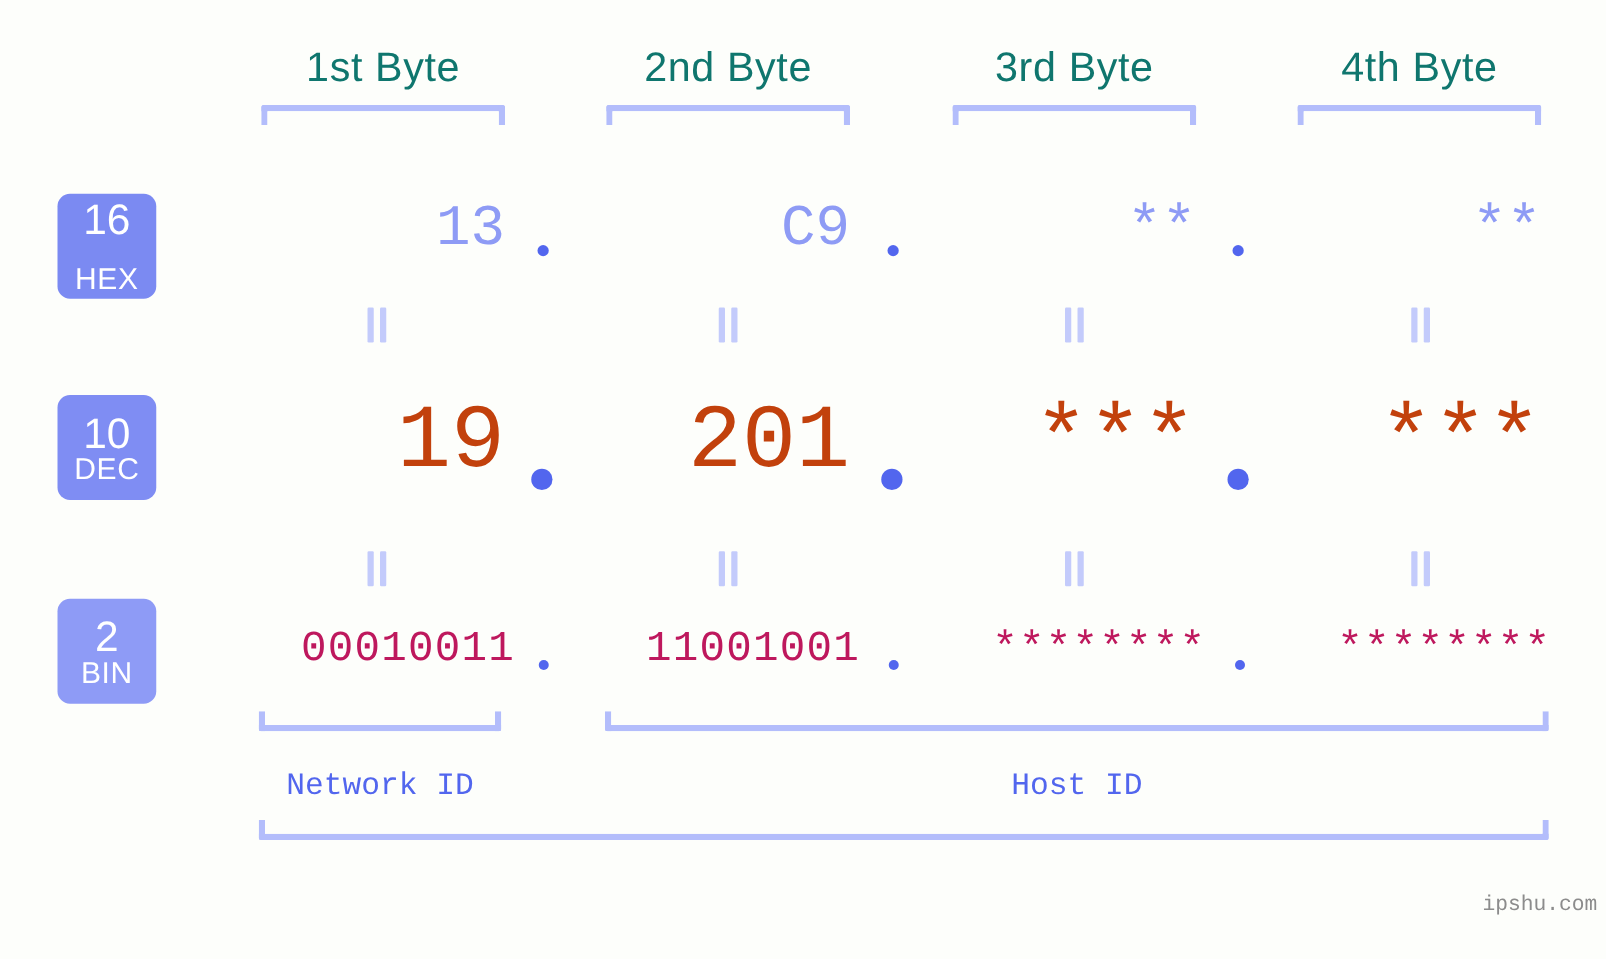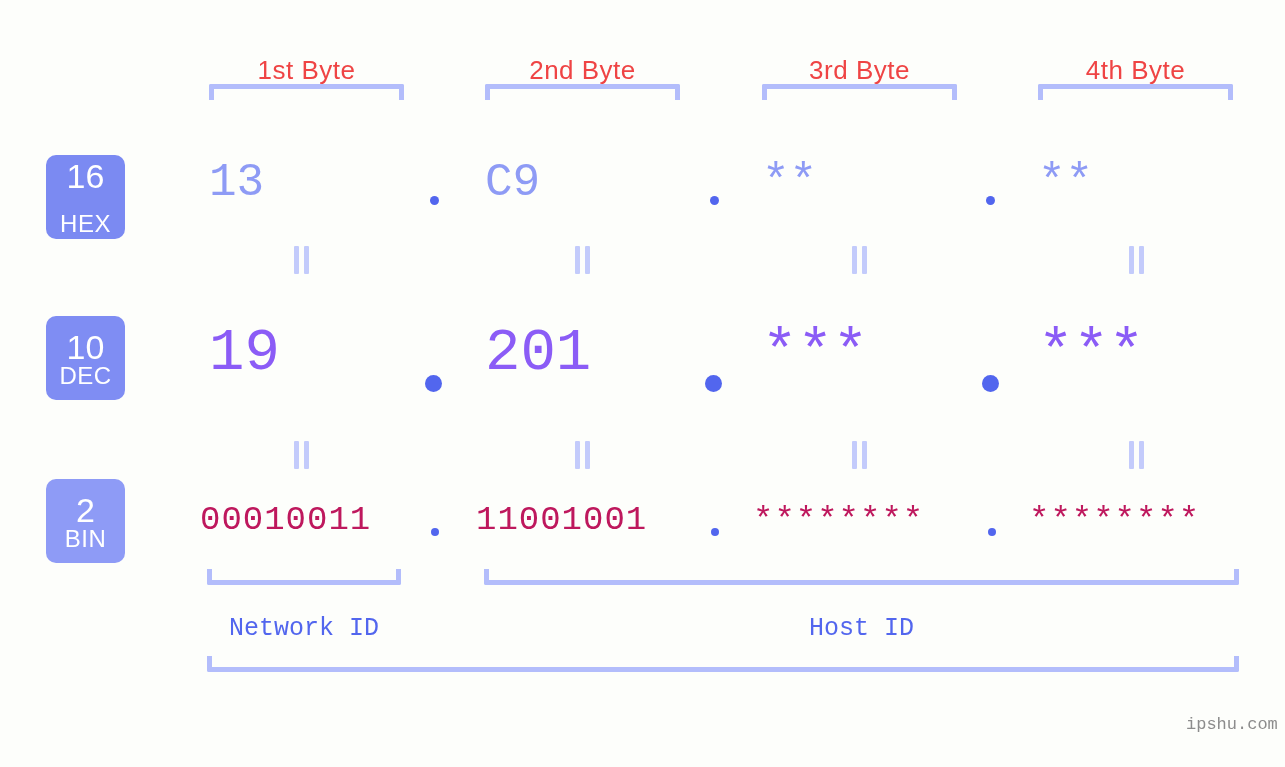--- a/index.html
+++ b/index.html
@@ -18,26 +18,25 @@
     position: relative;
     width: 1285px;
     height: 767px;
     background: #fdfefb;
   }
 
   
   .byte-header {
     position: absolute;
     text-align: center;
-    color: #ef4444;
-    font-size: 26px;
+    color: #0f766e;
+    font-size: 33px;
     font-family: "Liberation Sans", sans-serif;
     letter-spacing: 0.5px;
     white-space: nowrap;
-    margin-top: 20px;
   }
 
   
   .bracket-top {
     position: absolute;
     height: 16px;
     border-top: 5px solid #b3bdfb;
     border-left: 5px solid #b3bdfb;
     border-right: 5px solid #b3bdfb;
     border-top-left-radius: 2px;
@@ -78,32 +77,32 @@
     font-size: 24px;
     line-height: 22px;
     margin-top: 1px;
     font-family: "Liberation Sans", sans-serif;
     letter-spacing: 0.5px;
   }
 
   
   .cell {
     position: absolute;
-    text-align: left;
+    text-align: right;
     white-space: nowrap;
     font-family: "Liberation Mono", monospace;
   }
   .row-hex .cell {
     color: #8e9bf5;
     font-size: 46px;
     line-height: 46px;
   }
   .row-dec .cell {
-    color: #8b5cf6;
-    font-size: 59px;
+    color: #c2410c;
+    font-size: 72px;
     line-height: 84px;
   }
   .row-bin .cell {
     color: #be185d;
     font-size: 34px;
     line-height: 34px;
     letter-spacing: 1px;
   }
 
   

